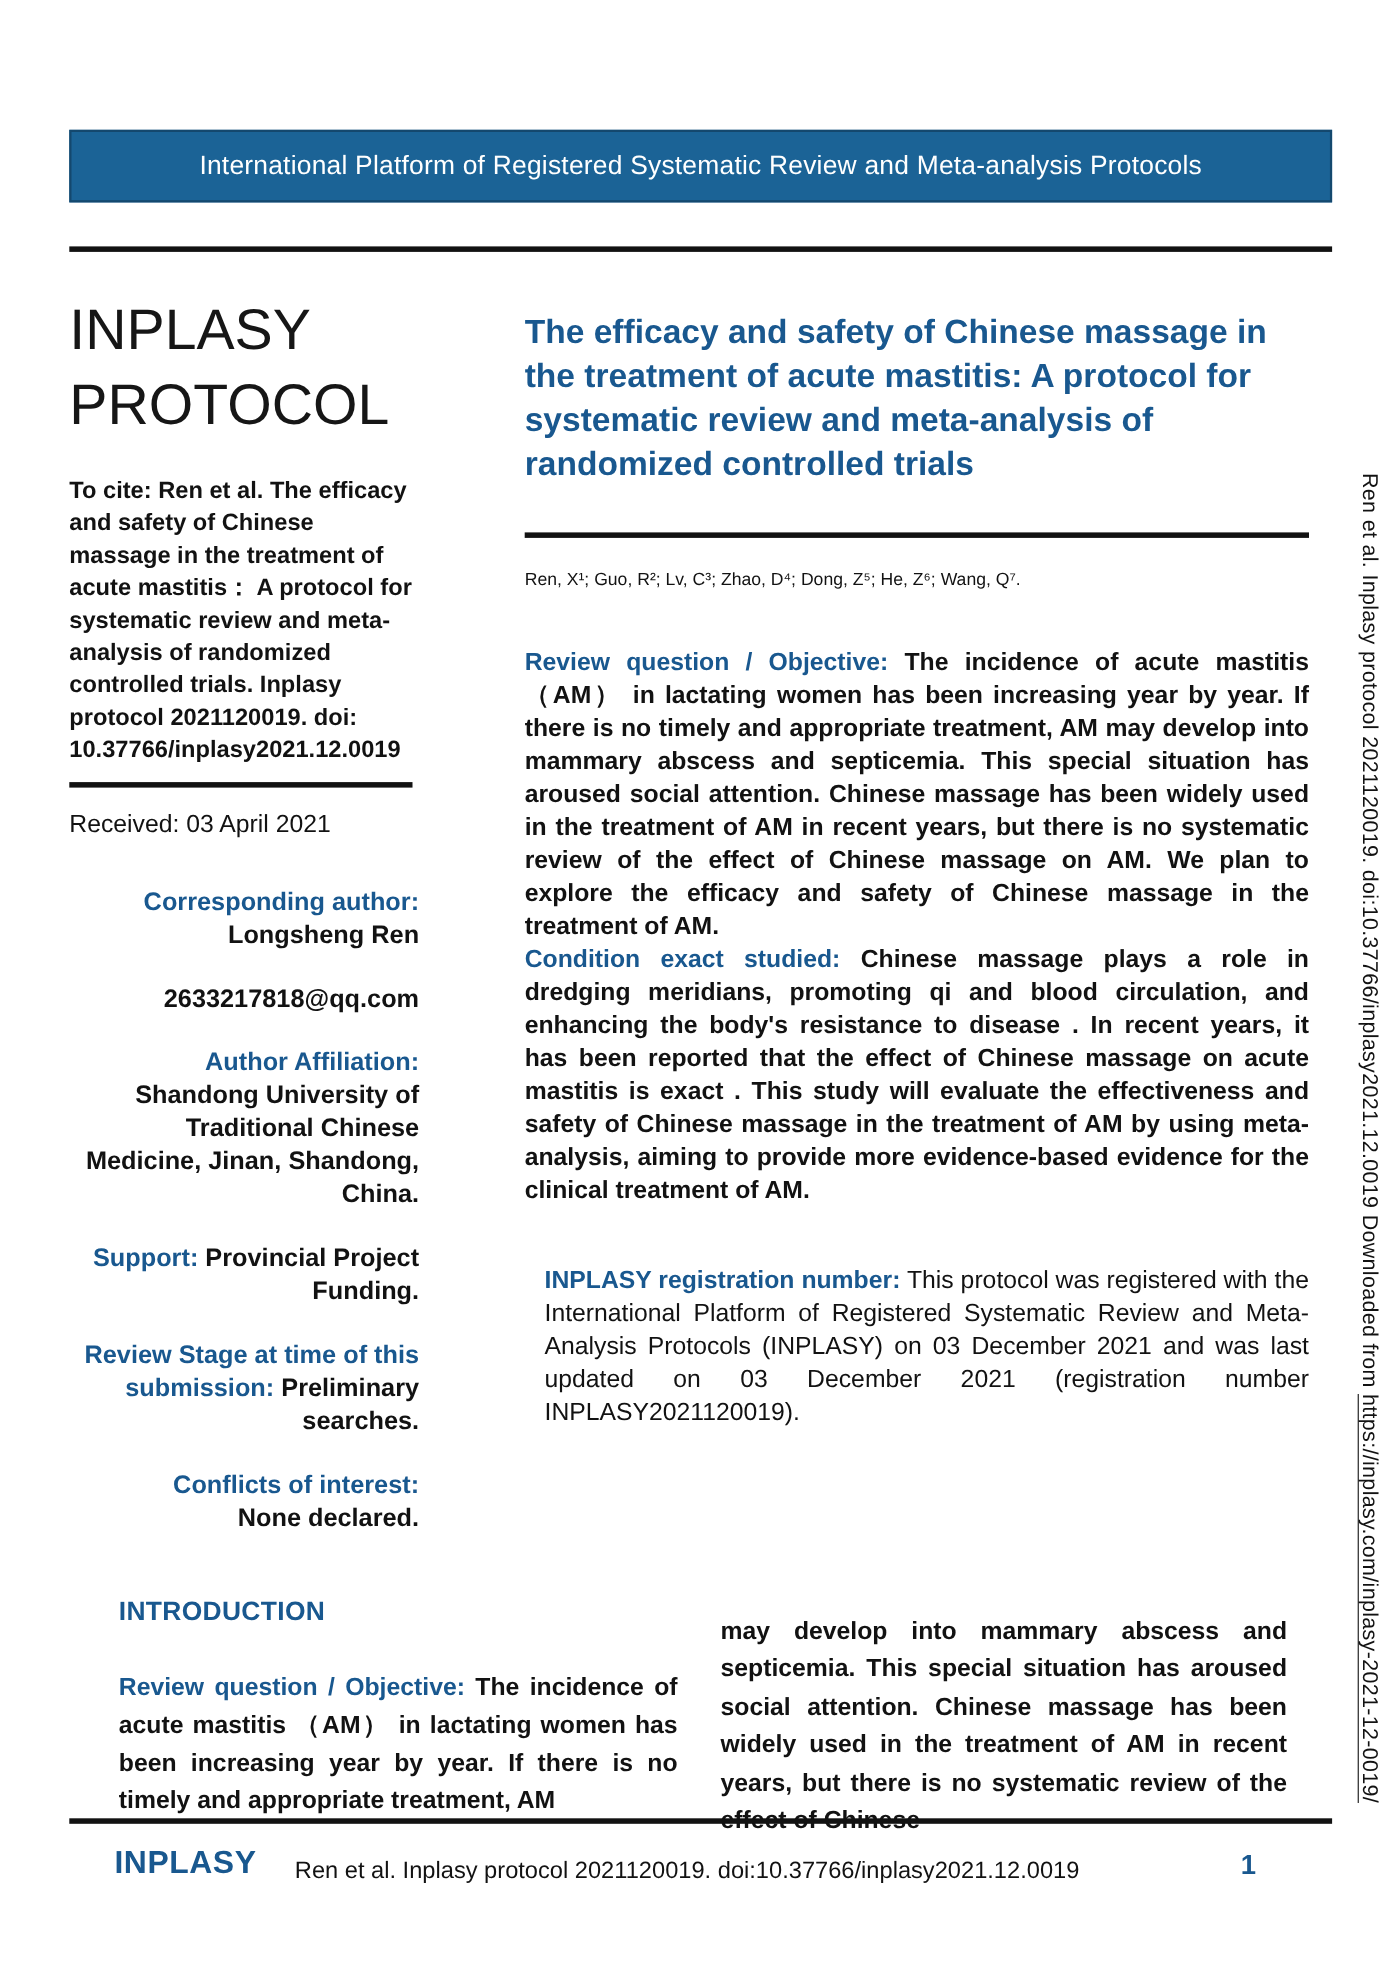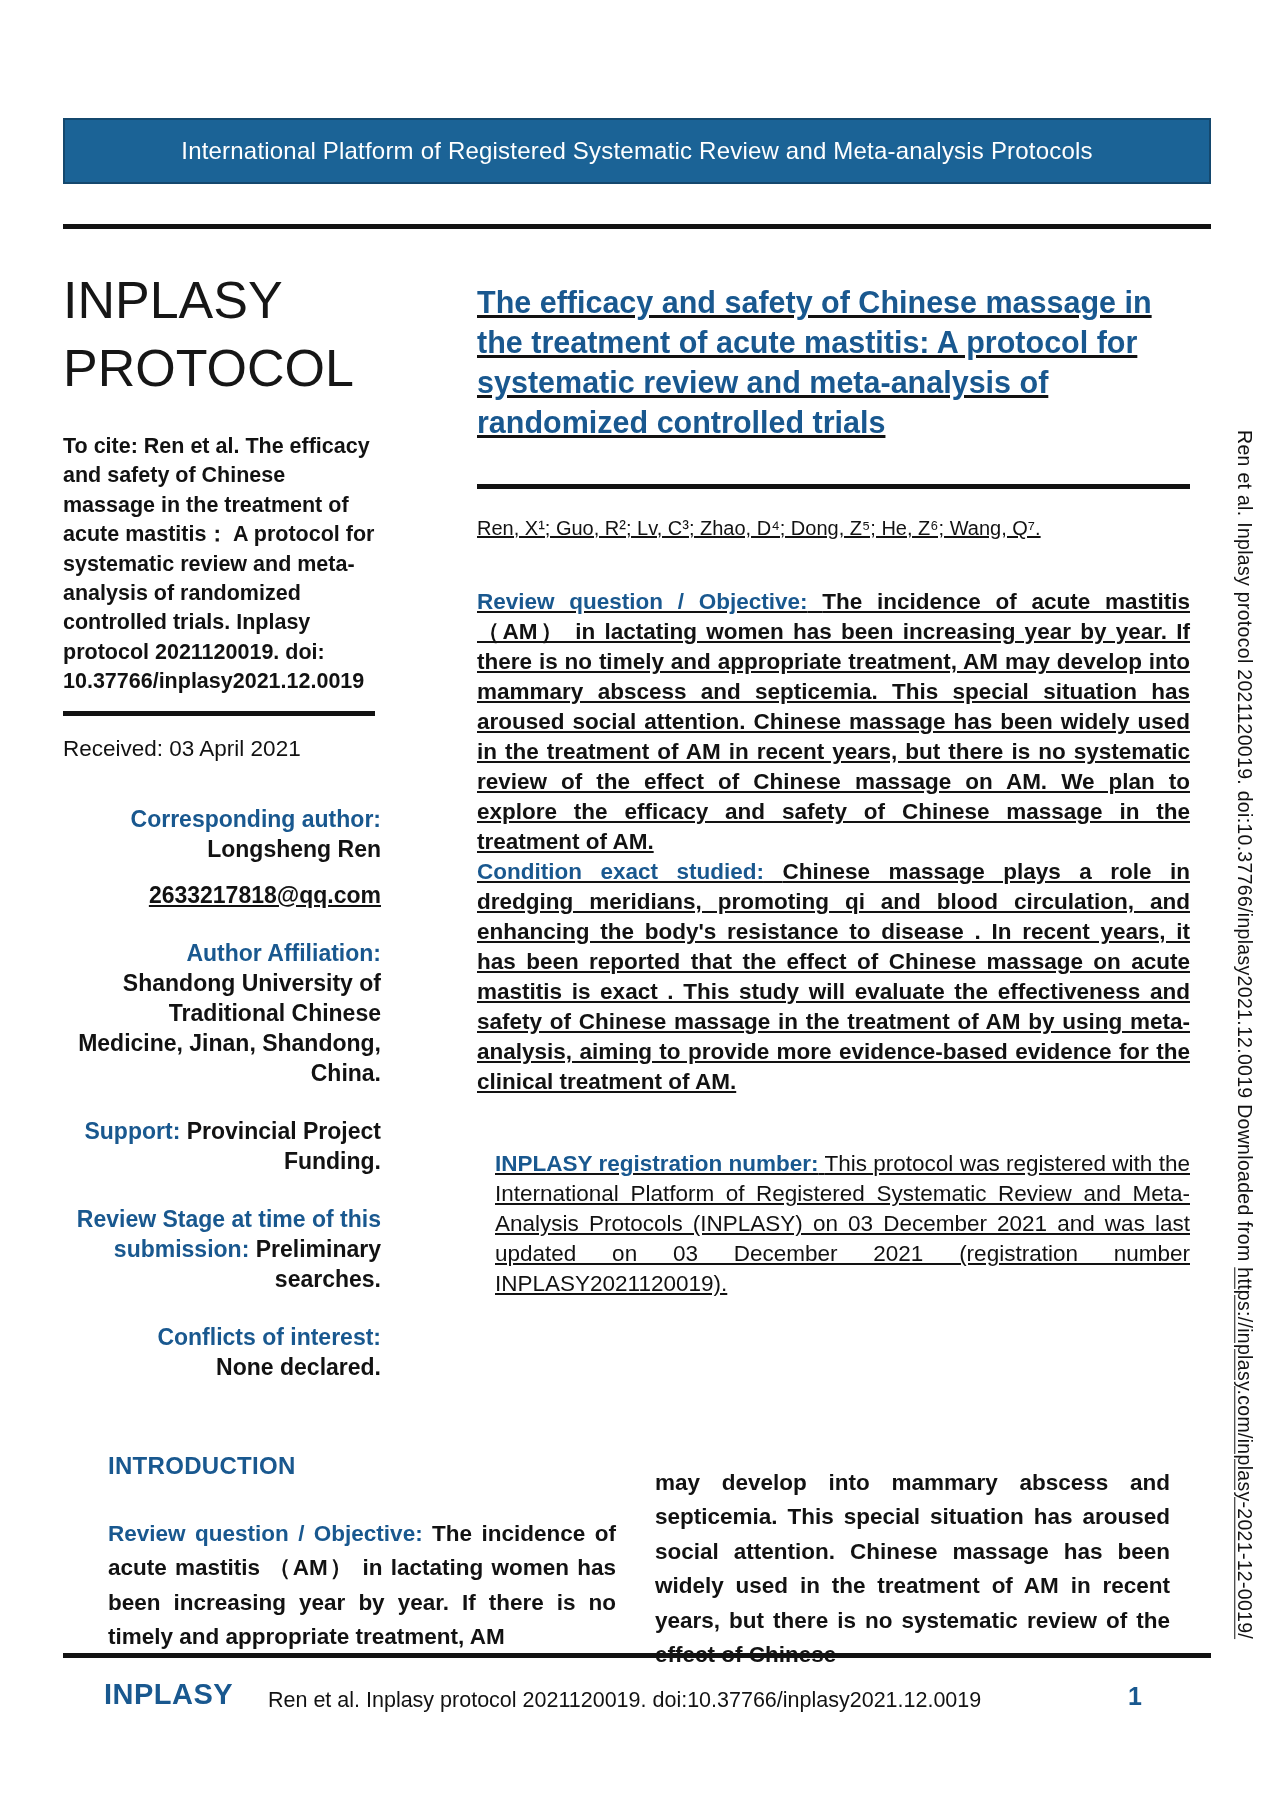--- a/index.html
+++ b/index.html
@@ -26,28 +26,28 @@
   
   .left-col{position:absolute;left:63px;top:252px;width:318px;}
   .masthead{margin-top:14px;font-size:52px;line-height:68px;font-weight:400;color:#161616;}
   .cite{margin:30px 0 0 0;font-size:21.5px;line-height:29.4px;font-weight:bold;}
   .rule-left{margin-top:14px;width:312px;height:5px;background:#121212;}
   .date{margin:0;font-size:22.5px;line-height:30px;}
   .date.first{margin-top:18px;}
   .date.second{margin-top:22px;}
   .block{margin-top:28px;font-size:23px;line-height:30px;font-weight:bold;text-align:right;}
   .block.corr{margin-top:40px;}
-  .block.email{margin-top:16px;text-decoration:underline;}
+  .block.email{margin-top:28px;}
   .lbl{color:var(--blue);font-weight:bold;}
 
   
-  .right-col{position:absolute;left:477px;top:258px;width:713px;text-decoration:underline;}
+  .right-col{position:absolute;left:477px;top:258px;width:713px;}
   .title{margin:24px 0 0 0;font-size:30.5px;line-height:40px;font-weight:bold;color:var(--blue);}
   .rule-title{margin-top:42px;width:713px;height:5px;background:#121212;}
-  .authors{margin:24px 0 0 0;font-size:20px;line-height:30px;}
+  .authors{margin:24px 0 0 0;font-size:16px;line-height:30px;}
   .paras{margin-top:44px;}
   .para{margin:0;font-size:22.5px;line-height:30px;font-weight:bold;text-align:justify;}
   .registration{margin-top:52px;font-size:22.5px;line-height:30px;font-weight:normal;text-align:justify;margin-left:18px;}
 
   
   .intro-heading{position:absolute;left:108px;top:1452px;font-size:24px;font-weight:bold;color:var(--blue);letter-spacing:0.3px;}
   .intro-left{position:absolute;left:108px;top:1494px;width:508px;font-size:22.5px;line-height:34.5px;font-weight:bold;text-align:justify;}
   .intro-right{position:absolute;left:655px;top:1443px;width:515px;font-size:22.5px;line-height:34.5px;font-weight:bold;text-align:justify;}
 
   

